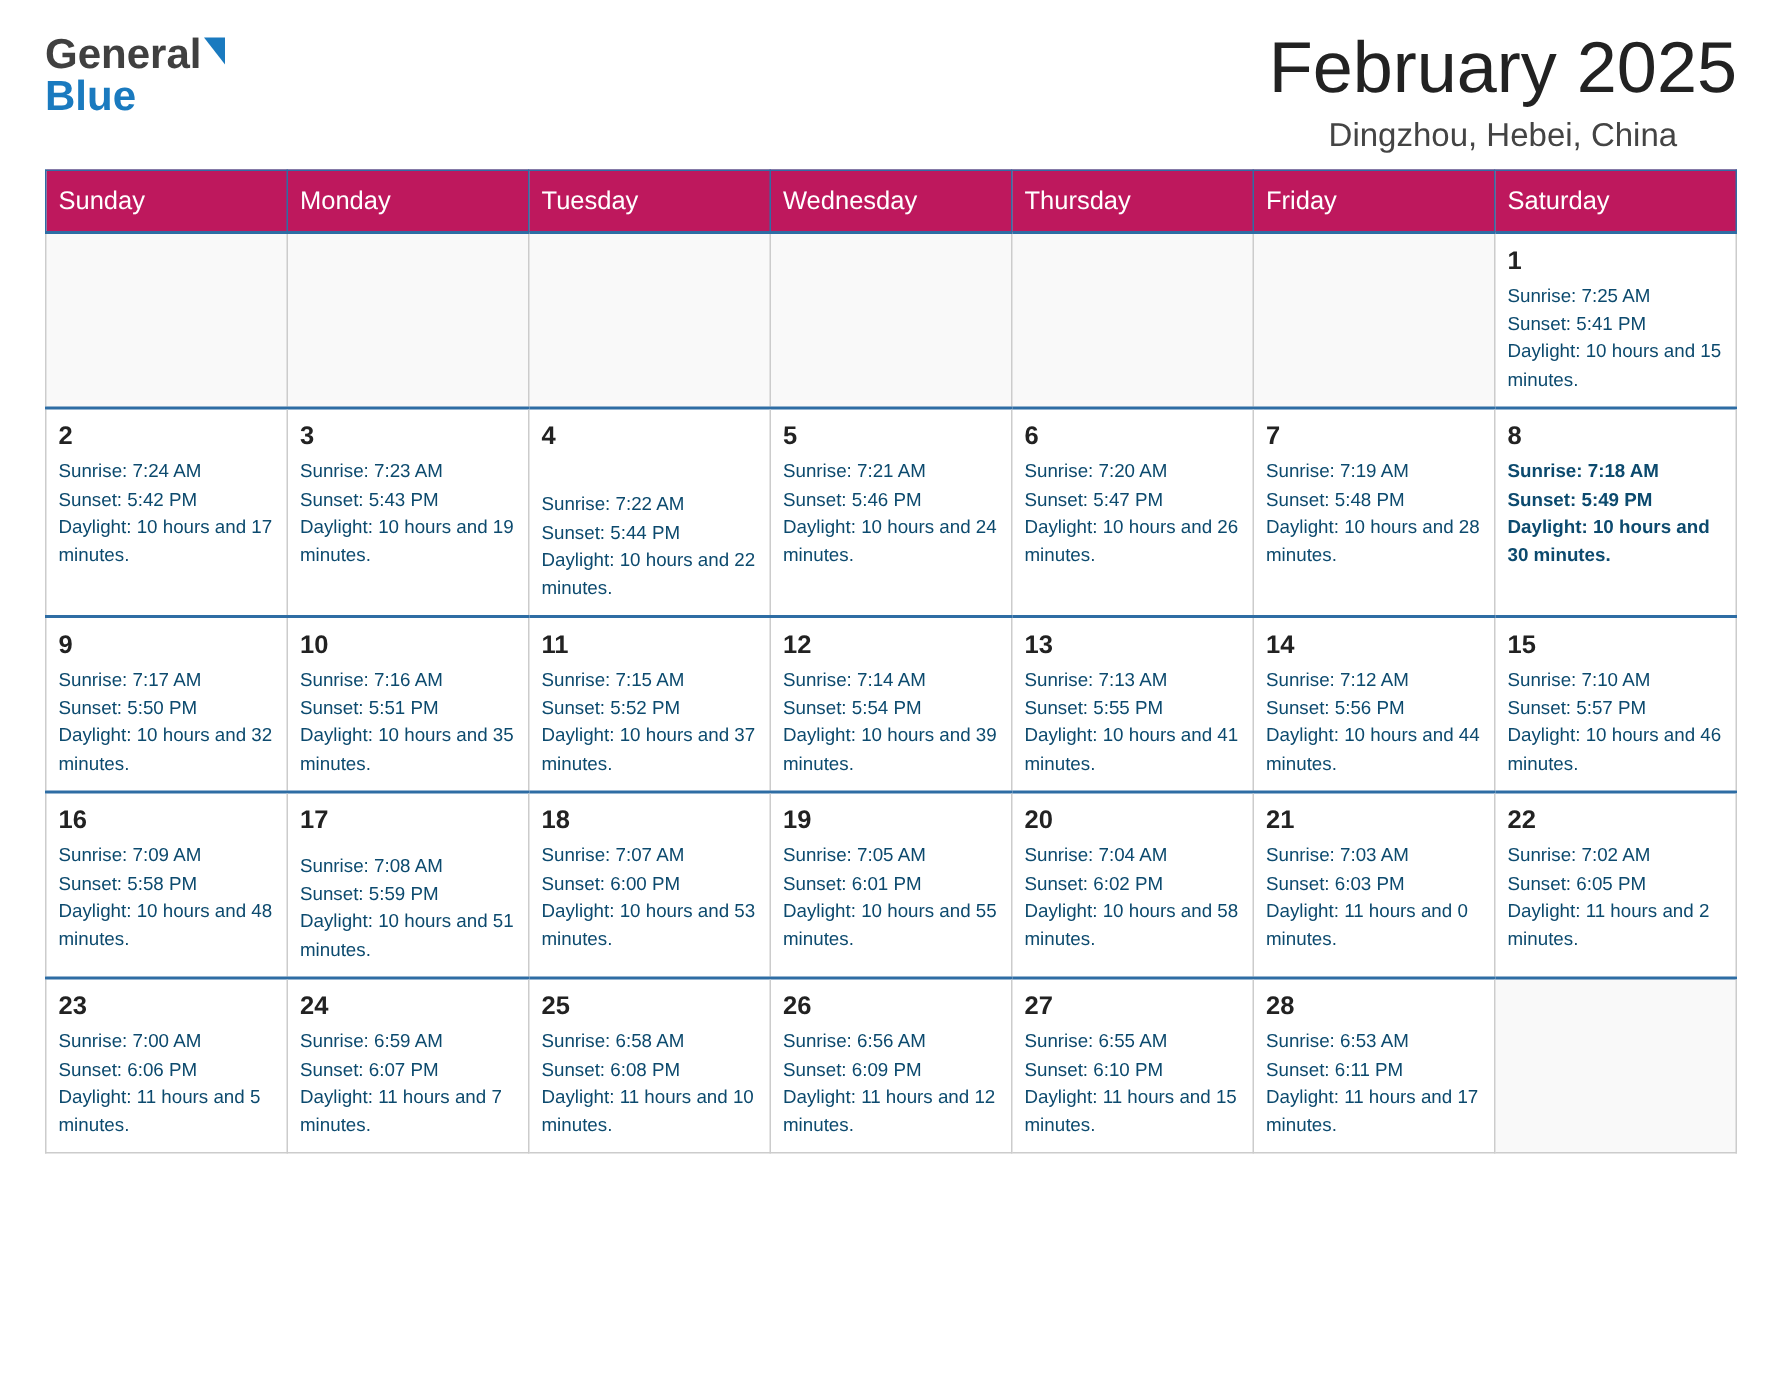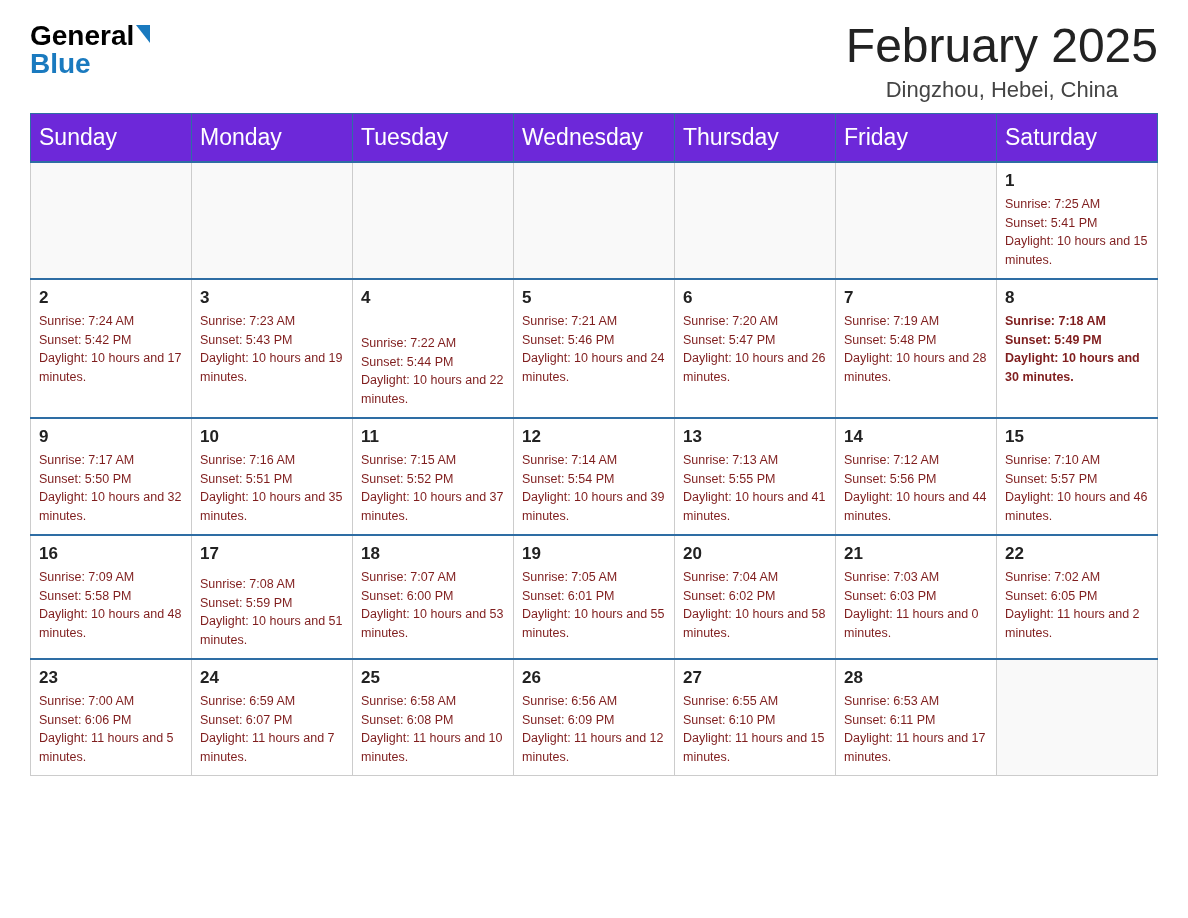--- a/index.html
+++ b/index.html
@@ -18,21 +18,21 @@
       margin-bottom: 10px;
     }
     .logo {
       display: flex;
       align-items: flex-end;
       gap: 0;
     }
     .logo-text-general {
       font-size: 28px;
       font-weight: bold;
-      color: #000000;
+      color: #404040;
     }
     .logo-arrow {
       width: 0;
       height: 0;
       border-left: 14px solid transparent;
       border-right: 0px solid transparent;
       border-top: 18px solid #1a7abf;
       display: inline-block;
       margin-bottom: 4px;
       margin-left: 2px;
@@ -58,24 +58,24 @@
       color: #444;
       margin-top: 4px;
       text-align: center;
     }
     .calendar-table {
       width: 100%;
       border-collapse: collapse;
       margin-top: 10px;
     }
     .calendar-table th {
-      background-color: #6d28d9;
+      background-color: #be185d;
       color: #fff;
       padding: 10px 8px;
-      font-size: 23px;
+      font-size: 17px;
       font-weight: normal;
       text-align: left;
       border: 1px solid #2e6da4;
     }
     .calendar-table td {
       vertical-align: top;
       border: 1px solid #ccc;
       padding: 8px;
       width: calc(100% / 7);
       min-height: 110px;
@@ -86,21 +86,21 @@
     }
     .day-number {
       font-size: 17px;
       font-weight: bold;
       color: #222;
       display: block;
       margin-bottom: 4px;
     }
     .day-info {
       font-size: 12.5px;
-      color: #7f1d1d;
+      color: #0c4a6e;
       line-height: 1.5;
     }
     .week-row td {
       border-top: 2px solid #2e6da4;
     }
   </style>
 </head>
 <body>
 
 <div class="header">

